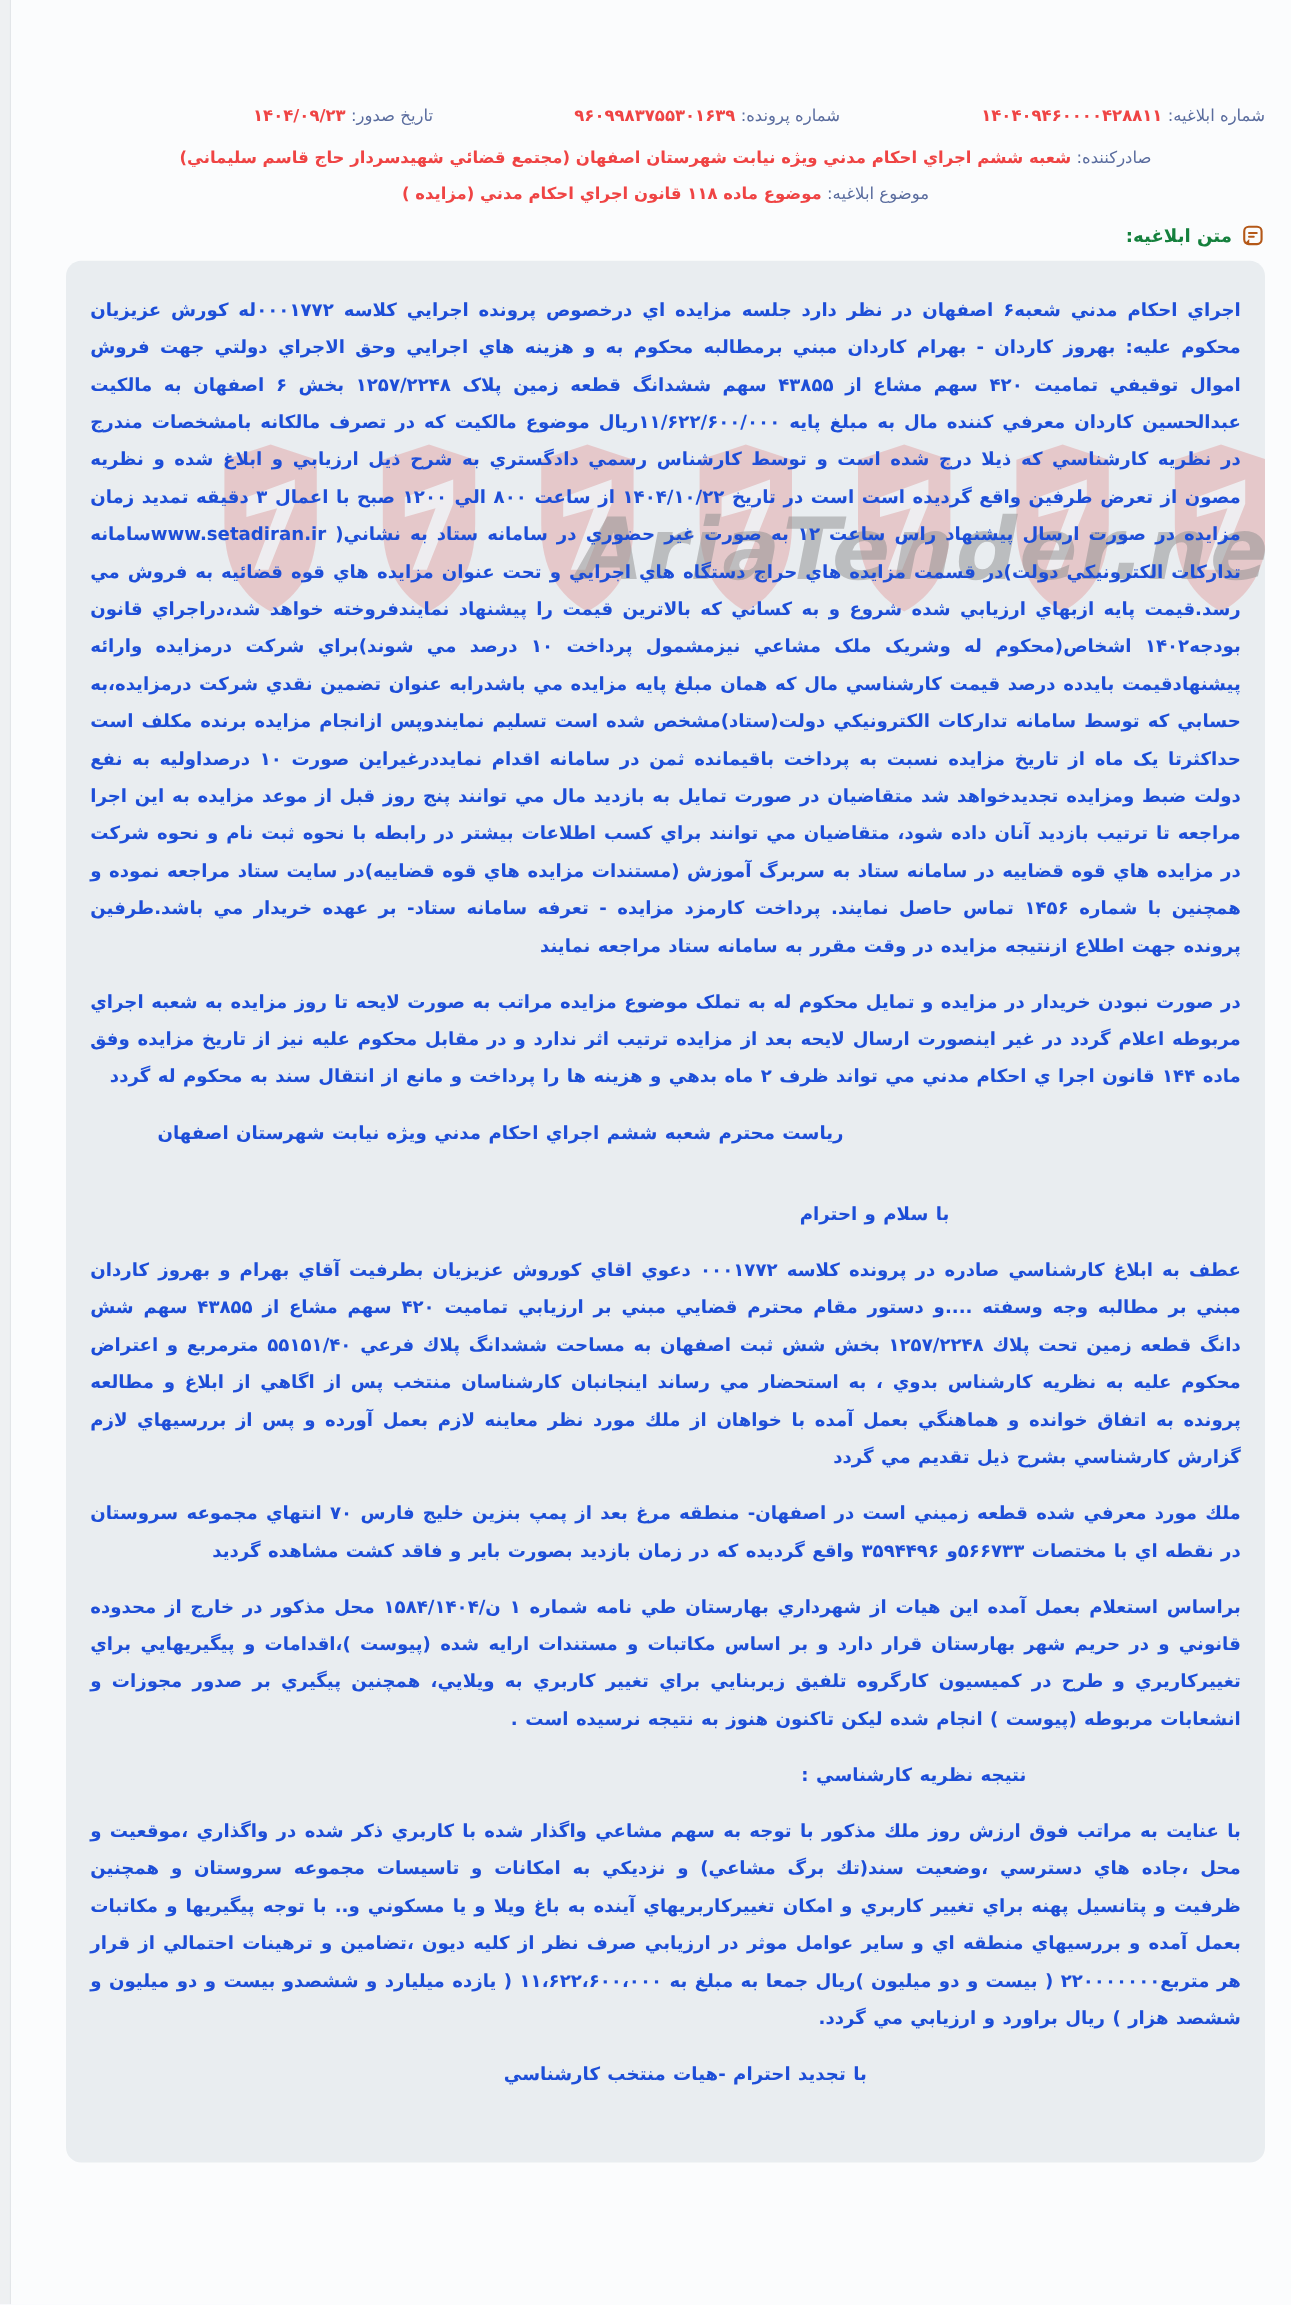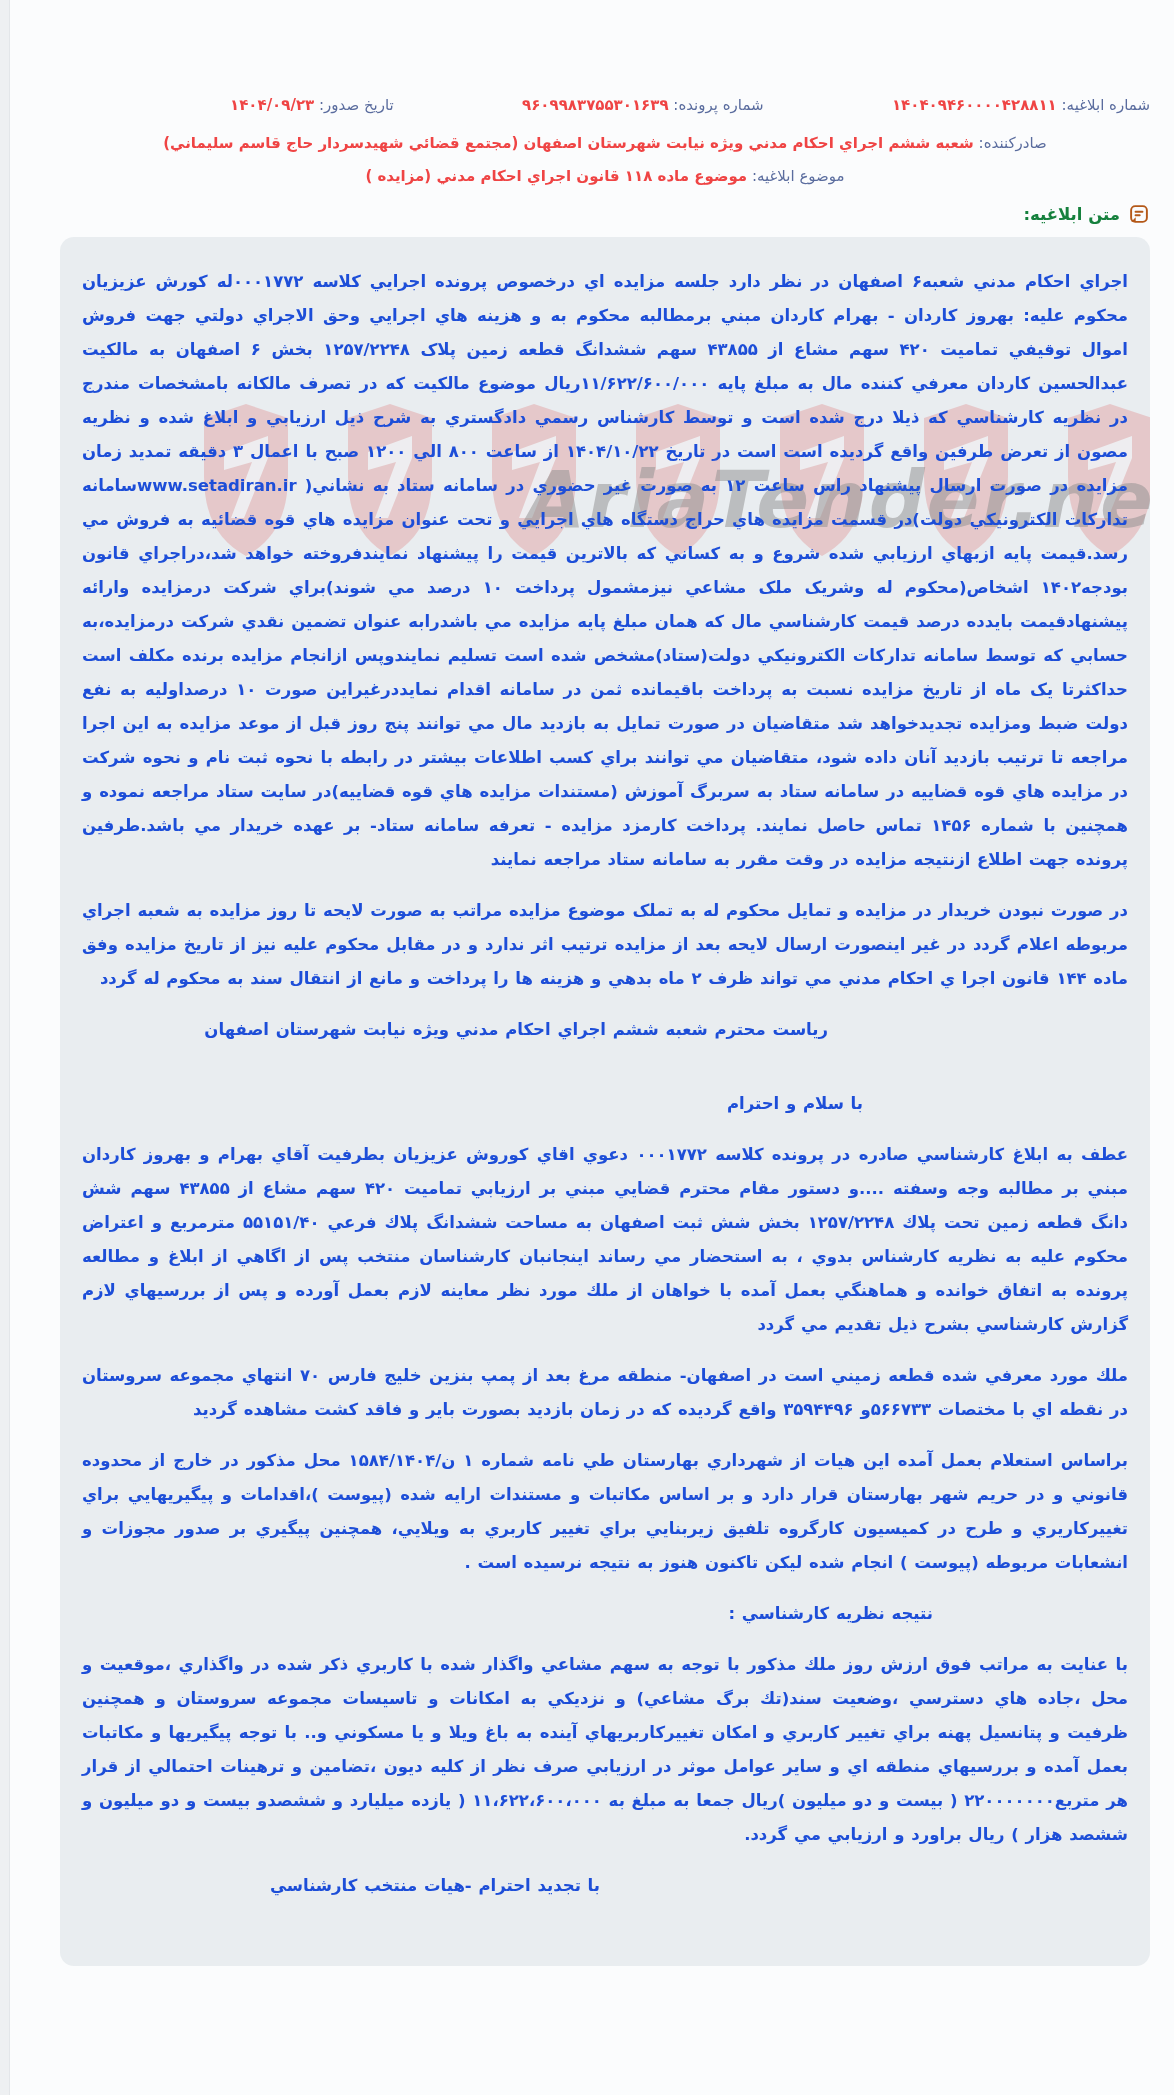--- a/index.html
+++ b/index.html
@@ -44,24 +44,24 @@
     padding:28px 22px 46px 22px;
     box-sizing:border-box;
   }
   .box p{
     margin:0 0 17px 0;
     font-size:16.5px;line-height:34px;
     color:#1d4ed8;font-weight:bold;
     text-align:justify;
     word-spacing:1px;
   }
-  .box p.ind-a{padding-right:300px;text-align:right;}
+  .box p.ind-a{padding-right:300px;text-align:center;}
   .box p.ind-b{padding-right:265px;text-align:right;margin-top:40px;}
   .box p.ind-c{padding-right:195px;}
-  .box p.ind-d{padding-right:340px;text-align:center;}
+  .box p.ind-d{padding-right:340px;text-align:right;}
   
   .watermark{
     position:absolute;z-index:-1;
     top:163px;left:0;right:0;height:200px;
     direction:ltr;pointer-events:none;overflow:hidden;
   }
   .wm-shields{
     position:absolute;top:0;left:140px;
     display:flex;gap:52px;opacity:.28;
   }

